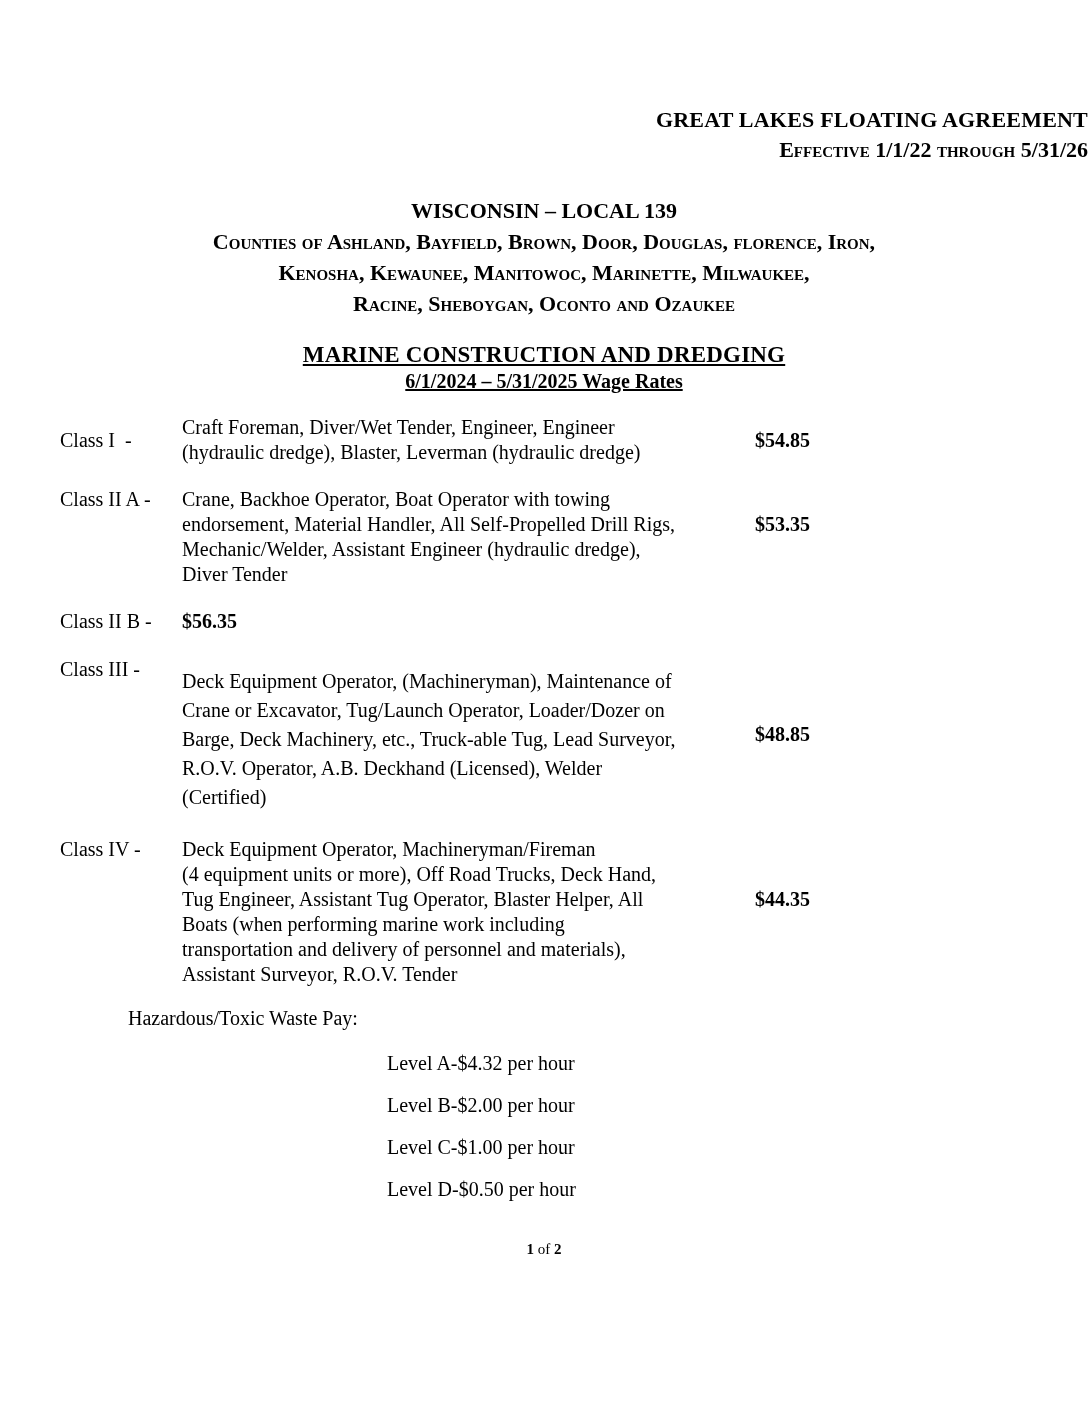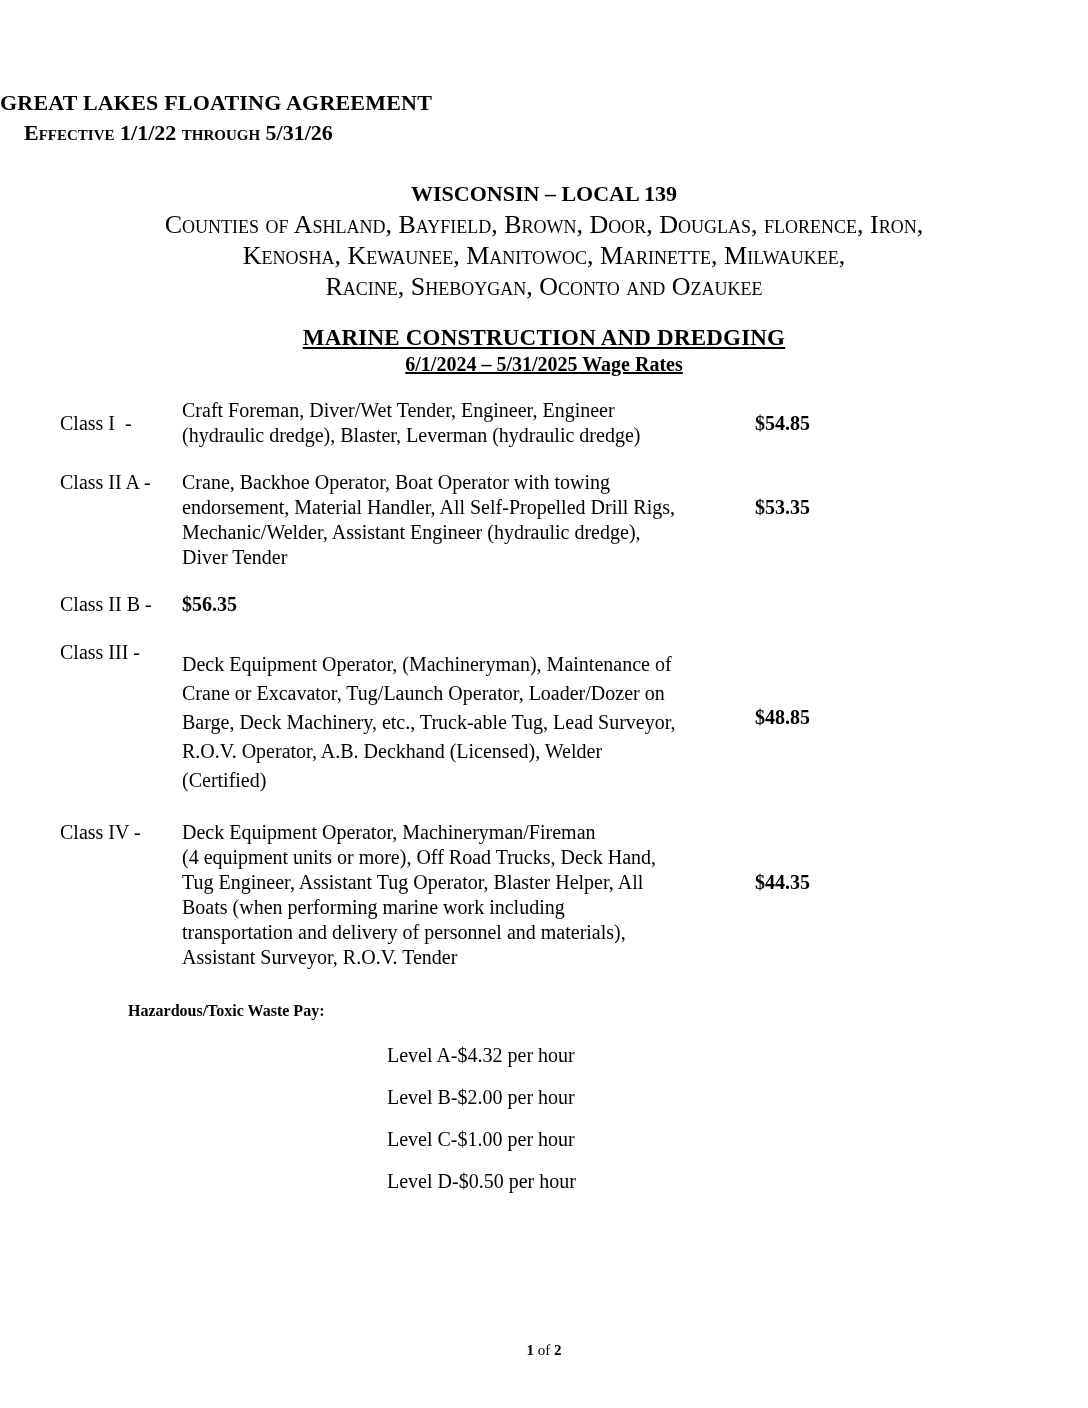--- a/index.html
+++ b/index.html
@@ -13,28 +13,28 @@
     position: relative;
     box-sizing: border-box;
     padding-top: 88px;
     overflow: hidden;
   }
   .sc { font-variant: small-caps; }
   .u  { text-decoration: underline; }
   .b  { font-weight: 700; }
 
   
-  .doc-header { text-align: left; }
+  .doc-header { text-align: right; margin-top: 17px; }
   .title1 { font-size: 22px; font-weight: 700; line-height: 30px; letter-spacing: 0.2px; }
   .title2 { font-size: 22px; font-weight: 700; line-height: 30px; padding-left: 24px; }
 
   
   .region-block { margin-top: 30px; text-align: center; }
   .region-title { font-size: 22px; font-weight: 700; line-height: 31px; }
-  .counties { font-size: 26px; font-weight: 400; line-height: 31px; white-space: pre-line; }
+  .counties { font-size: 22px; font-weight: 700; line-height: 31px; white-space: pre-line; }
 
   
   .section-head { margin-top: 22px; text-align: center; }
   .section-title { font-size: 23px; font-weight: 700; line-height: 28px; letter-spacing: 0.2px; }
   .section-subtitle { font-size: 20px; font-weight: 700; line-height: 24px; }
 
   
   .wage-table { margin-top: 22px; padding: 0 60px; }
   .wage-row { display: flex; align-items: flex-start; }
   .col-label { width: 122px; flex: 0 0 122px; font-size: 20px; line-height: 25px; white-space: pre; }
@@ -47,33 +47,33 @@
 
   .row-2 { margin-bottom: 22px; }
   .row-2 .col-rate  { margin-top: 25px; }
 
   .row-3 { margin-bottom: 23px; }
 
   .row-4 { margin-bottom: 25px; }
   .row-4 .col-desc { line-height: 29px; padding-top: 10px; }
   .row-4 .col-rate { align-self: center; }
 
-  .row-5 { margin-bottom: 28px; }
+  .row-5 { margin-bottom: 19px; }
   .row-5 .col-rate { margin-top: 50px; }
 
   
   .hazard { padding: 0 128px; }
-  .hazard-heading { font-size: 16px; font-weight: 700; line-height: 25px; }
+  .hazard-heading { font-size: 20px; font-weight: 400; line-height: 25px; }
   .hazard-levels { margin-left: 259px; margin-top: 20px; }
   .level { font-size: 20px; line-height: 25px; margin-bottom: 17px; }
 
   
   .footer {
     position: absolute;
-    top: 1341px;
+    top: 1240px;
     left: 0;
     width: 100%;
     text-align: center;
     font-size: 15px;
     line-height: 19px;
   }
 </style>
 </head>
 <body>
 

